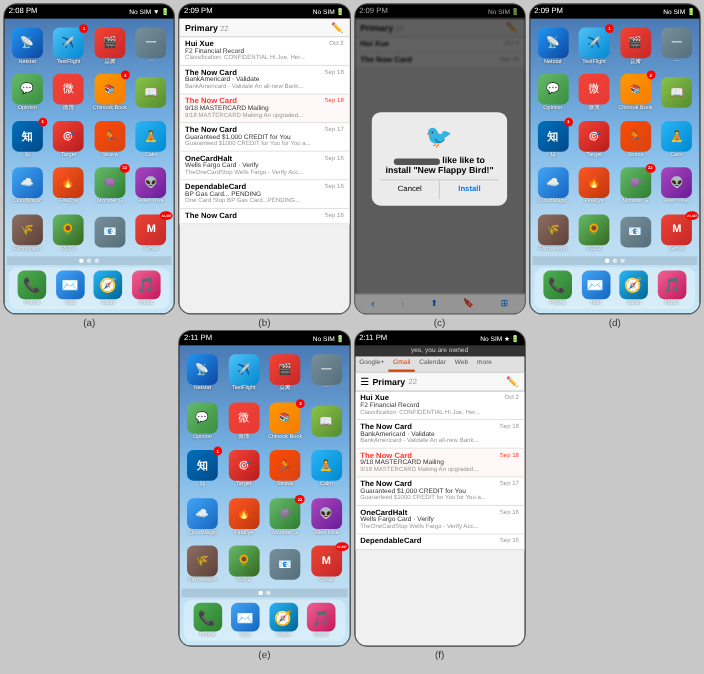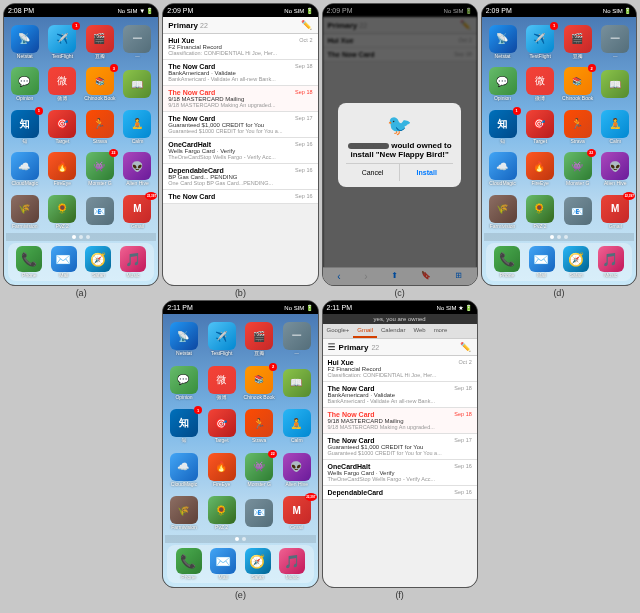--- a/index.html
+++ b/index.html
@@ -472,21 +472,21 @@
               </div>
               <div class="mail-date">Sep 18</div>
             </div>
         </div>
 
         <div class="alert-overlay">
           <div class="alert-box">
             <div style="font-size:20px;margin-bottom:4px;">🐦</div>
             <div class="alert-title">
               <span style="background:#555;color:#555;border-radius:3px;padding:0 8px;font-size:6px;">■■■■■■■</span>
-              <span> would owned to</span><br>
+              <span> like like to</span><br>
               <span>install "New Flappy Bird!"</span>
             </div>
             <div class="alert-buttons">
               <div class="alert-btn cancel">Cancel</div>
               <div class="alert-btn install">Install</div>
             </div>
           </div>
         </div>
 
         <div style="background:#f8f8f8;border-top:0.5px solid #ccc;display:flex;justify-content:space-around;padding:3px;position:absolute;bottom:0;left:0;right:0;">

